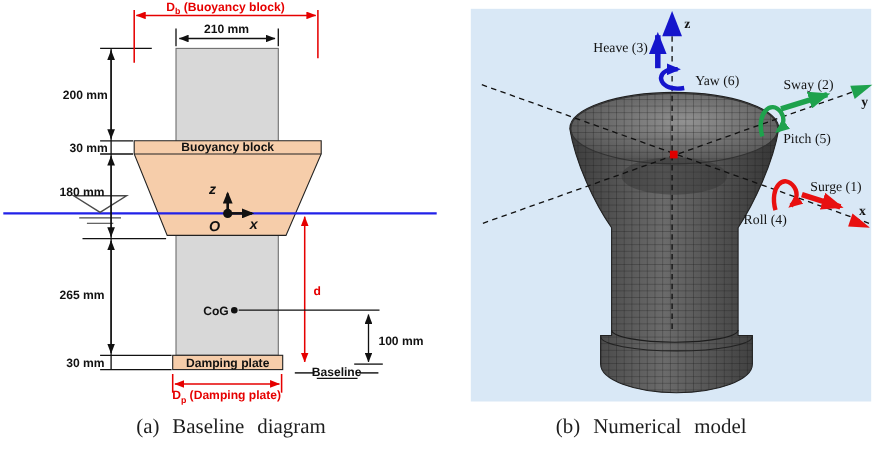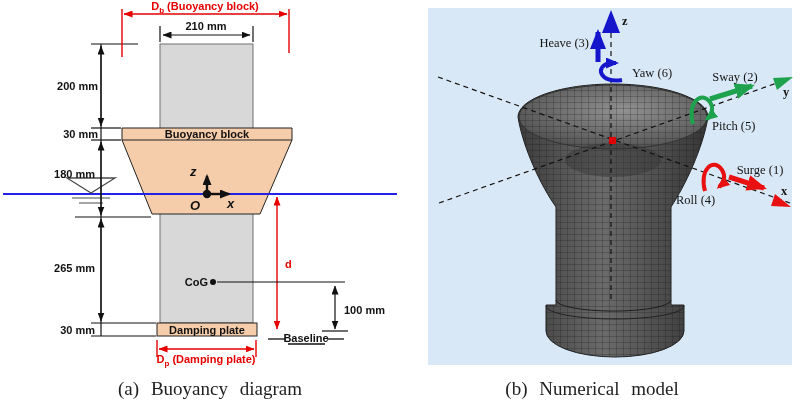--- a/index.html
+++ b/index.html
@@ -178,14 +178,14 @@
   <text class="blabel" font-weight="bold" x="783" y="96">y</text>
   <text class="blabel" font-weight="bold" x="781" y="195">x</text>
   <text class="blabel" x="589" y="47" text-anchor="end">Heave (3)</text>
   <text class="blabel" x="632" y="77">Yaw (6)</text>
   <text class="blabel" x="735" y="81" text-anchor="middle">Sway (2)</text>
   <text class="blabel" x="712" y="130">Pitch (5)</text>
   <text class="blabel" x="760" y="174" text-anchor="middle">Surge (1)</text>
   <text class="blabel" x="676" y="204">Roll (4)</text>
 </svg>
 
-<div id="capA" class="caption">(a) Buoyancy diagram</div>
+<div id="capA" class="caption">(a) Baseline diagram</div>
 <div id="capB" class="caption">(b) Numerical model</div>
 
 </body></html>

